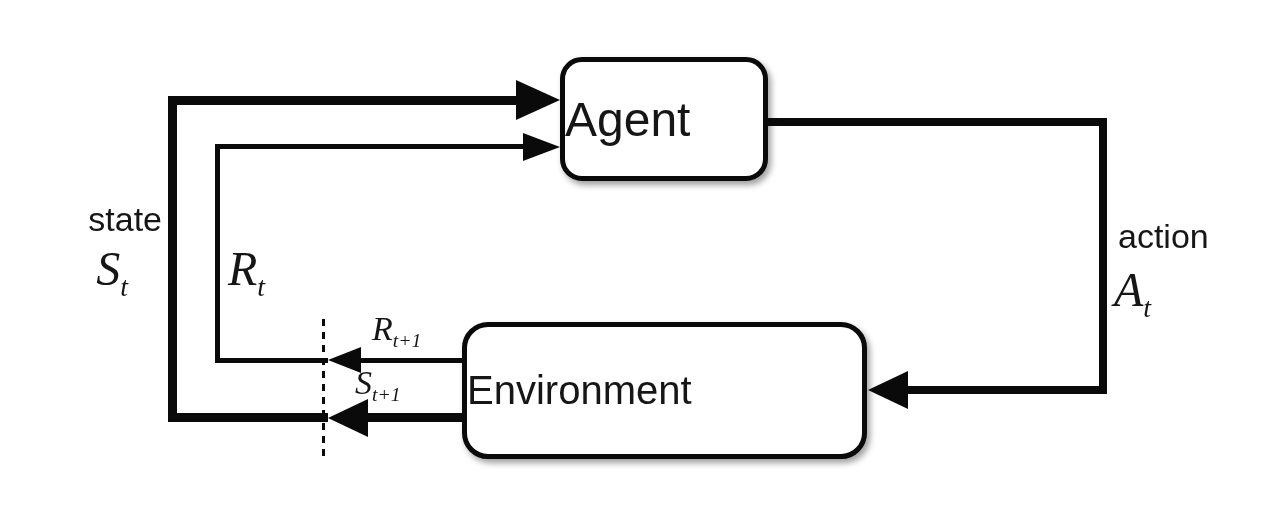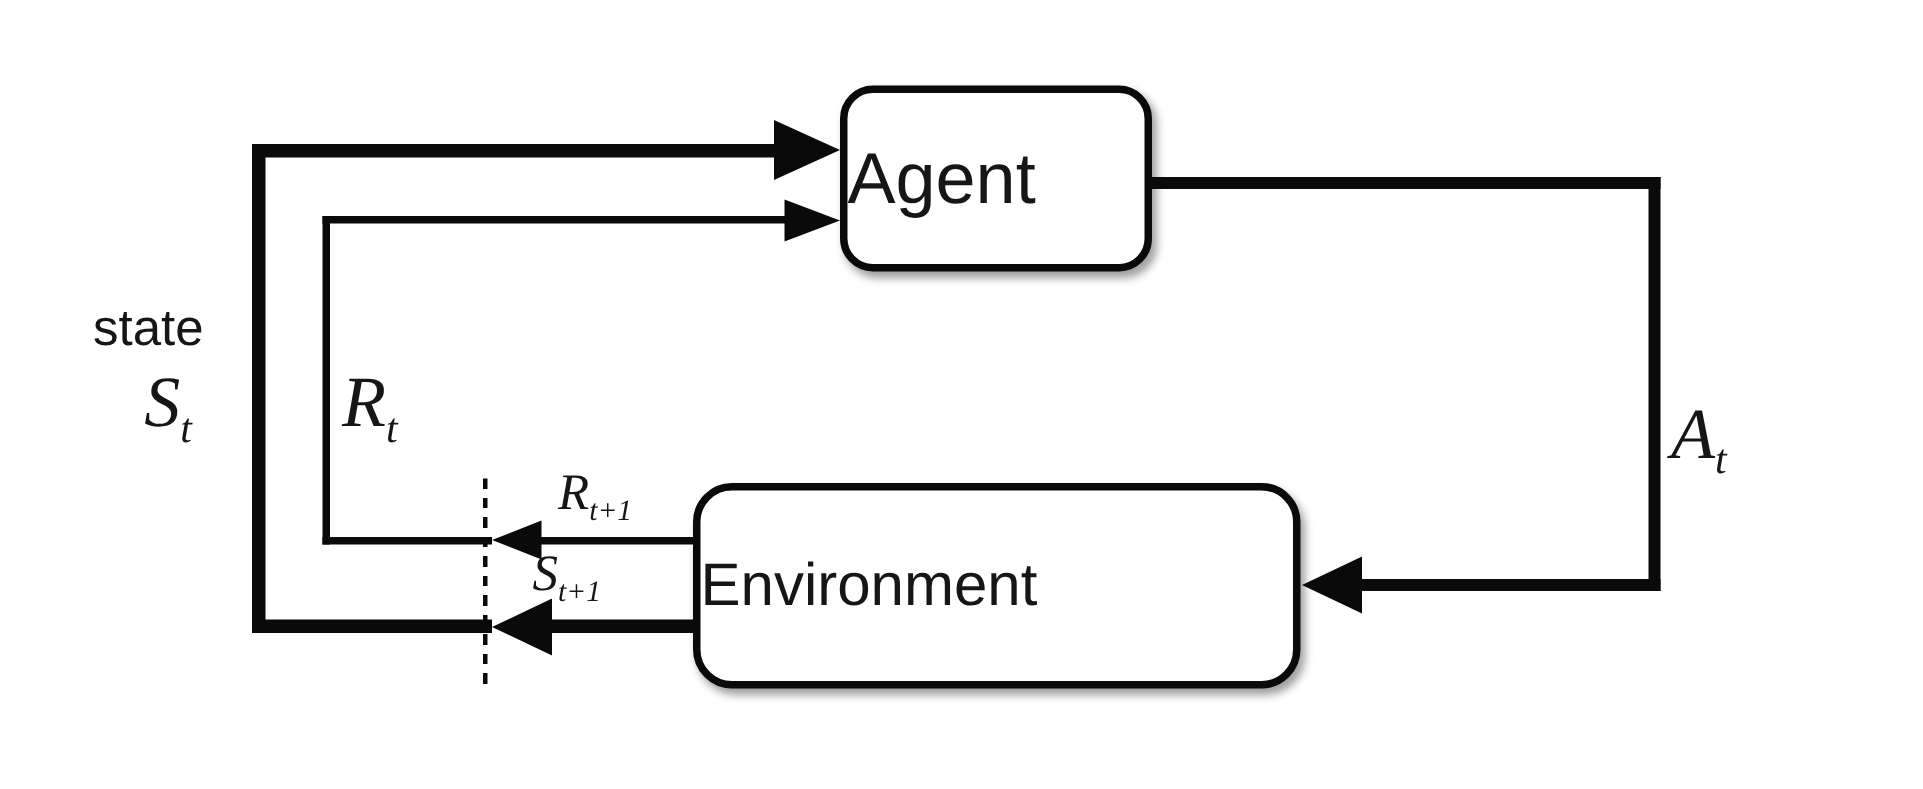--- a/index.html
+++ b/index.html
@@ -105,21 +105,21 @@
       to bottom, #0a0a0a 0px, #0a0a0a 7px, transparent 7px, transparent 13px);
   }
   
   .word {
     position: absolute;
     font-family: "Liberation Sans", sans-serif;
     font-size: 34px;
     color: #161616;
     white-space: nowrap;
   }
-  #state-word  { left: 62px;   top: 200px; width: 100px; text-align: left; }
+  #state-word  { left: 62px;   top: 200px; width: 100px; text-align: right; }
   #reward-word { left: 228px;  top: 200px; }
   #action-word { left: 1118px; top: 217px; }
   .math {
     position: absolute;
     font-family: "Liberation Serif", serif;
     font-style: italic;
     font-size: 48px;
     color: #161616;
     white-space: nowrap;
   }
@@ -167,18 +167,19 @@
   <div class="seg" id="action-bot-h"></div>
   <div class="arrow" id="arrow-action-env"></div>
 
   <div id="time-boundary"></div>
 
   <div class="word" id="state-word">state</div>
   <div class="math" id="state-sym"><span>S</span><sub>t</sub></div>
 
   <div class="math" id="reward-sym"><span>R</span><sub>t</sub></div>
 
+  <div class="word" id="action-word">action</div>
   <div class="math" id="action-sym"><span>A</span><sub>t</sub></div>
 
   <div class="math" id="next-reward-sym"><span>R</span><sub>t+1</sub></div>
   <div class="math" id="next-state-sym"><span>S</span><sub>t+1</sub></div>
 
 </div>
 
 </body></html>

